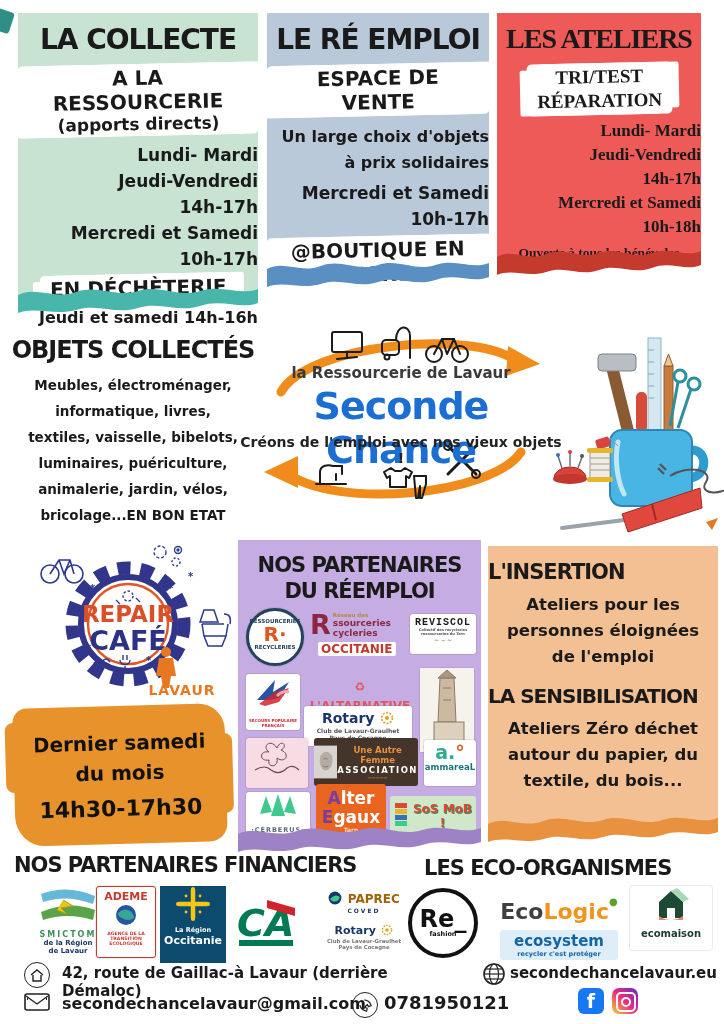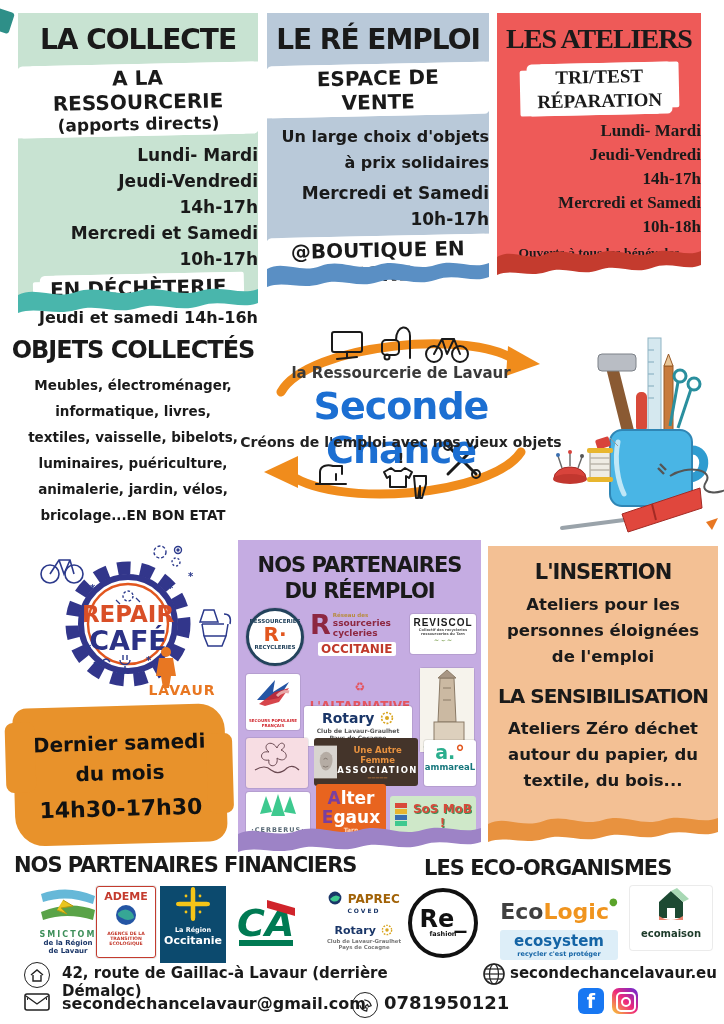--- a/index.html
+++ b/index.html
@@ -46,21 +46,21 @@
                 background:#e8922b;border-radius:8px;}
   .rs-line{font-size:20px;font-weight:bold;color:#111;text-align:center;line-height:30px;}
   .rs-line.big{font-size:22px;margin-top:6px;}
 
   #panel-partners{left:238px;top:540px;width:243px;height:300px;background:#c5ace2;}
   .pp-title{font-size:21px;font-weight:bold;text-align:center;line-height:26px;letter-spacing:-1px;}
   .plogo{position:absolute;font-weight:bold;}
   .card{background:#fff;border-radius:3px;box-shadow:0 0 0 1px rgba(0,0,0,.08);}
 
   #panel-insertion{left:488px;top:546px;width:230px;height:284px;background:#f3c094;}
-  .ins-title{font-size:21px;font-weight:bold;text-align:center;margin-top:14px;letter-spacing:-1px;}
+  .ins-title{font-size:21px;font-weight:bold;margin-top:14px;letter-spacing:-1px;}
   .ins-line{font-size:16.5px;font-weight:bold;text-align:center;line-height:26px;}
 
   
   #fin-title{left:14px;top:853px;width:370px;font-size:21px;font-weight:bold;letter-spacing:-1px;}
   #eco-title{left:424px;top:856px;width:290px;font-size:21px;font-weight:bold;letter-spacing:-1px;}
   .logo-box{position:absolute;text-align:center;font-weight:bold;}
 
   
   .foot-txt{font-size:15px;font-weight:bold;}
   .icon-circ{width:24px;height:24px;border:1.6px solid #222;border-radius:50%;
@@ -332,21 +332,21 @@
       <span style="margin-left:2px">
         <span style="display:block;font-size:5.5px;color:#b78b3e">Réseau des</span>
         <span style="display:block;font-size:9px;color:#8d2741">ssourceries</span>
         <span style="display:block;font-size:9px;color:#8d2741">cycleries</span>
       </span>
     </div>
     <div style="background:#fff;border-radius:2px;display:inline-block;padding:0 3px;font-size:12px;color:#c0392b;margin-left:8px">OCCITANIE</div>
   </div>
 
   <div class="plogo card ctr" style="left:172px;top:74px;width:66px;height:40px">
-    <div style="font-family:Liberation Sans, sans-serif;font-size:10px;letter-spacing:1px;margin-top:3px">REVISCOL</div>
+    <div style="font-family:Liberation Mono, monospace;font-size:10px;letter-spacing:1px;margin-top:3px">REVISCOL</div>
     <div style="font-size:3.6px;color:#555">Collectif des recycleries ressourceries du Tarn</div>
     <div style="font-size:6px;color:#7a9e4f;font-style:italic">~ ⌣ ~</div>
   </div>
 
   <div class="plogo card ctr" style="left:8px;top:134px;width:54px;height:56px">
     <svg width="48" height="40" viewBox="0 0 48 40">
         <polygon points="8,26 26,6 24,18 40,8 30,24 20,26" fill="#2455a4"></polygon>
         <polygon points="10,30 26,18 40,14 30,28 16,32" fill="#d0242b" opacity=".85"></polygon>
         <path d="M28,22 q6,-6 12,-4" stroke="#e8a8a8" stroke-width="3" fill="none"></path>
       </svg>

